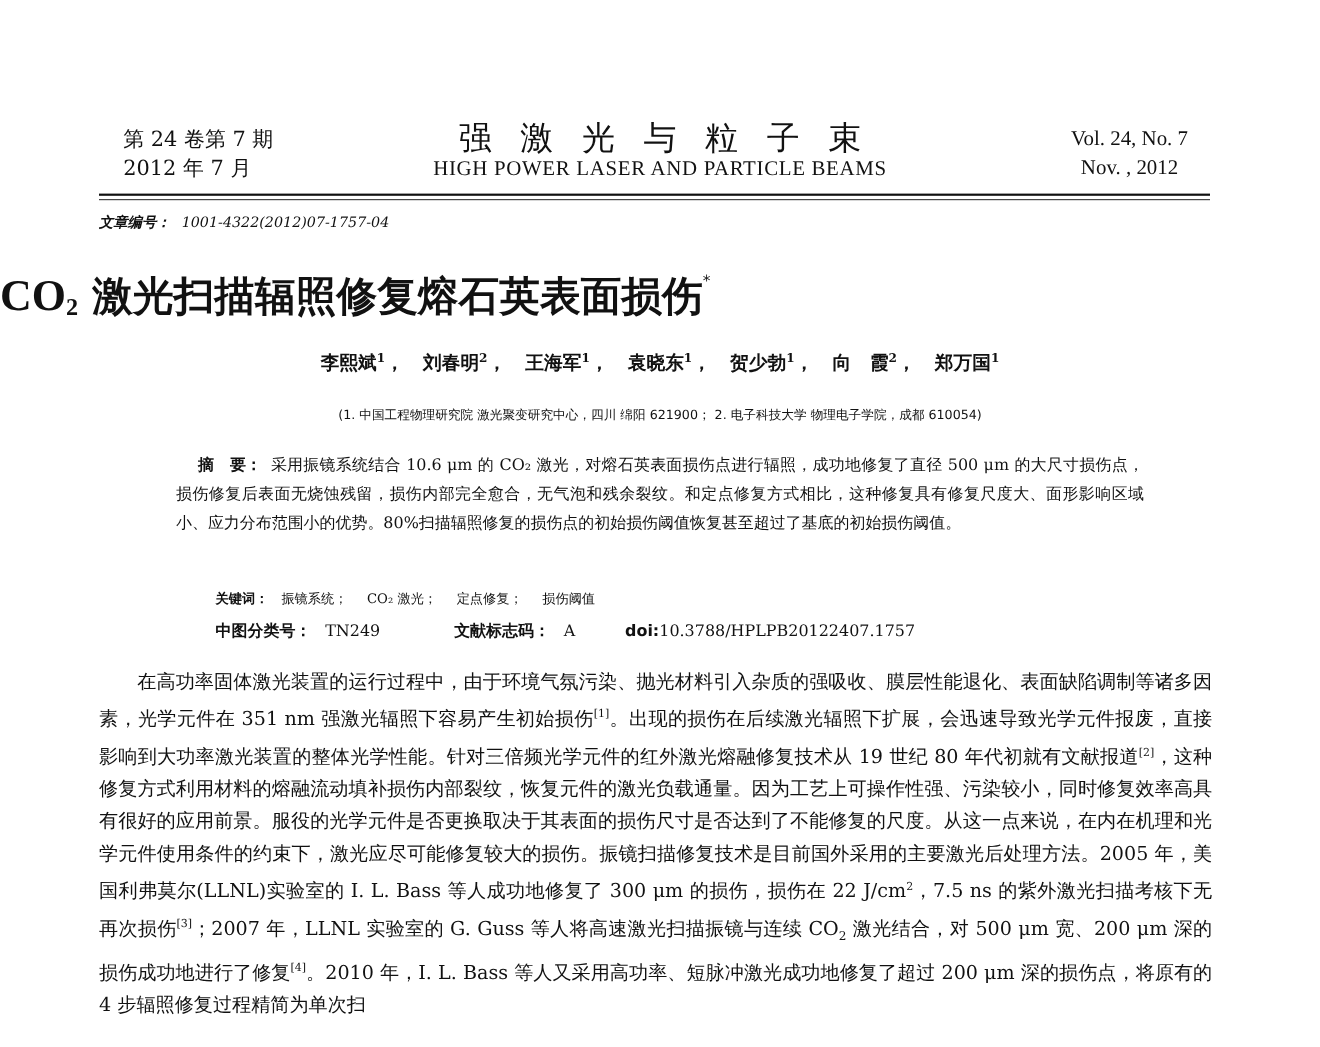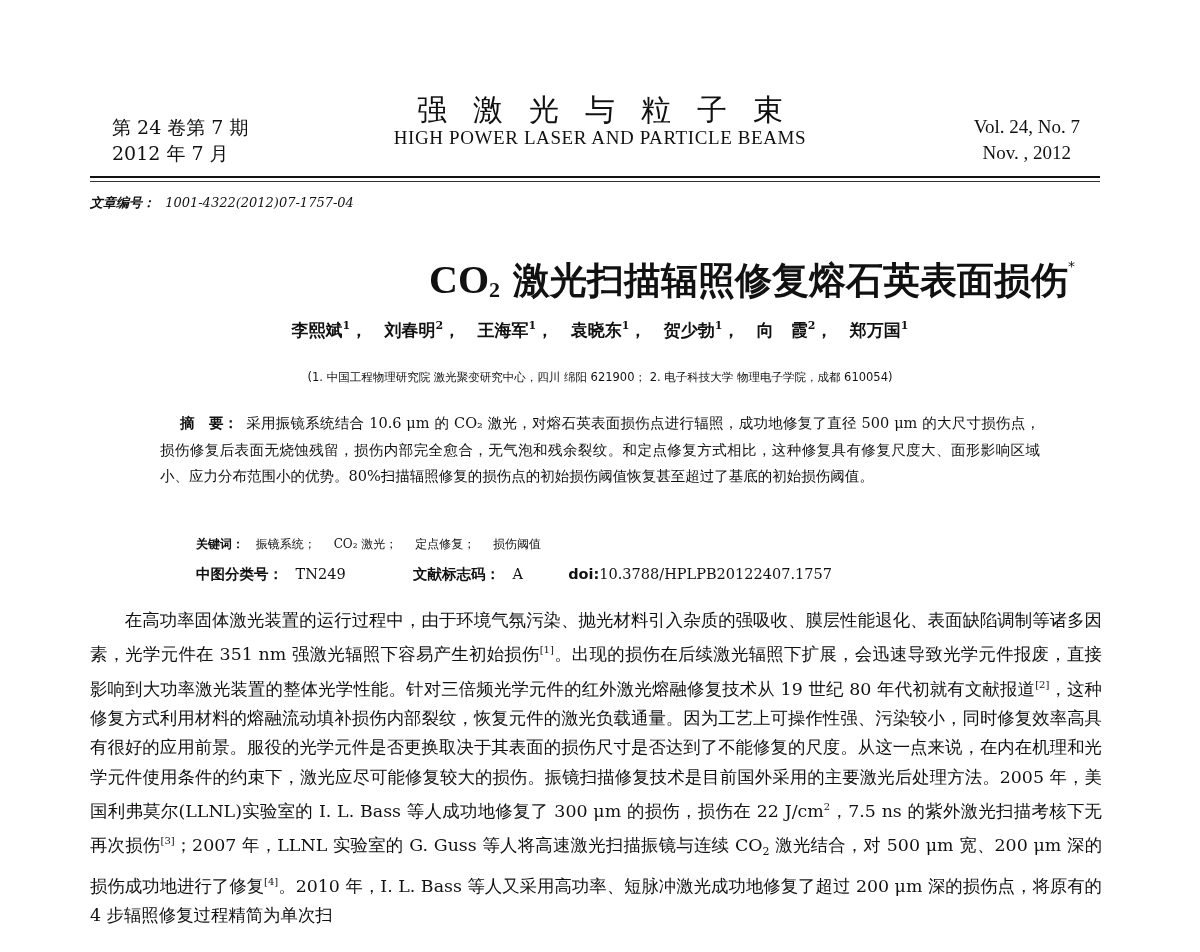--- a/index.html
+++ b/index.html
@@ -5,33 +5,33 @@
     html, body { margin: 0; padding: 0; background: #ffffff; }
     body {
       width: 1200px; height: 952px; overflow: hidden; position: relative;
       font-family: "DejaVu Serif", "Liberation Serif", serif;
       color: #111111;
     }
     .abs { position: absolute; }
 
     
     .hdr-left { left: 112px; top: 114px; font-size: 19px; line-height: 26px; }
-    .hdr-center { left: 300px; width: 600px; top: 92px; text-align: center; }
+    .hdr-center { left: 300px; width: 600px; top: 108px; text-align: center; }
     .hdr-cn { font-size: 30px; letter-spacing: 26px; line-height: 36px; padding-left: 26px; }
     .hdr-en { font-size: 19px; letter-spacing: 0.6px; line-height: 24px; margin-top: -2px; font-family: "Liberation Serif", serif; }
     .hdr-right { right: 120px; top: 114px; text-align: center; font-size: 19px; line-height: 26px; font-family: "Liberation Serif", serif; }
     .rule-thick { left: 90px; width: 1010px; top: 176px; height: 0; border-top: 2px solid #111; }
     .rule-thin { left: 90px; width: 1010px; top: 181px; height: 0; border-top: 1px solid #333; }
 
     
     .artno { left: 90px; top: 194px; font-size: 13px; line-height: 18px; font-style: italic; }
     .bold-label { font-family: "DejaVu Sans", "Liberation Sans", sans-serif; font-weight: bold; }
 
     
-    .title { left: 0; width: 1075px; top: 236px; text-align: right; font-size: 37px; line-height: 60px;
+    .title { left: 0; width: 1075px; top: 236px; text-align: left; font-size: 37px; line-height: 40px;
              font-family: "DejaVu Sans", "Liberation Sans", sans-serif; font-weight: bold; }
     .title .co2 { font-family: "Liberation Serif", "DejaVu Serif", serif; font-weight: bold; font-size: 40px; }
     .title sub { font-size: 22px; vertical-align: -4px; }
     .title sup { font-size: 14px; vertical-align: 22px; font-weight: normal; }
 
     
     .authors { left: 0; width: 1200px; top: 313px; text-align: center; font-size: 17px; line-height: 26px; }
     .author { display: inline-block; margin: 0 6px; font-weight: bold; }
     .author sup { font-size: 11px; }
 

